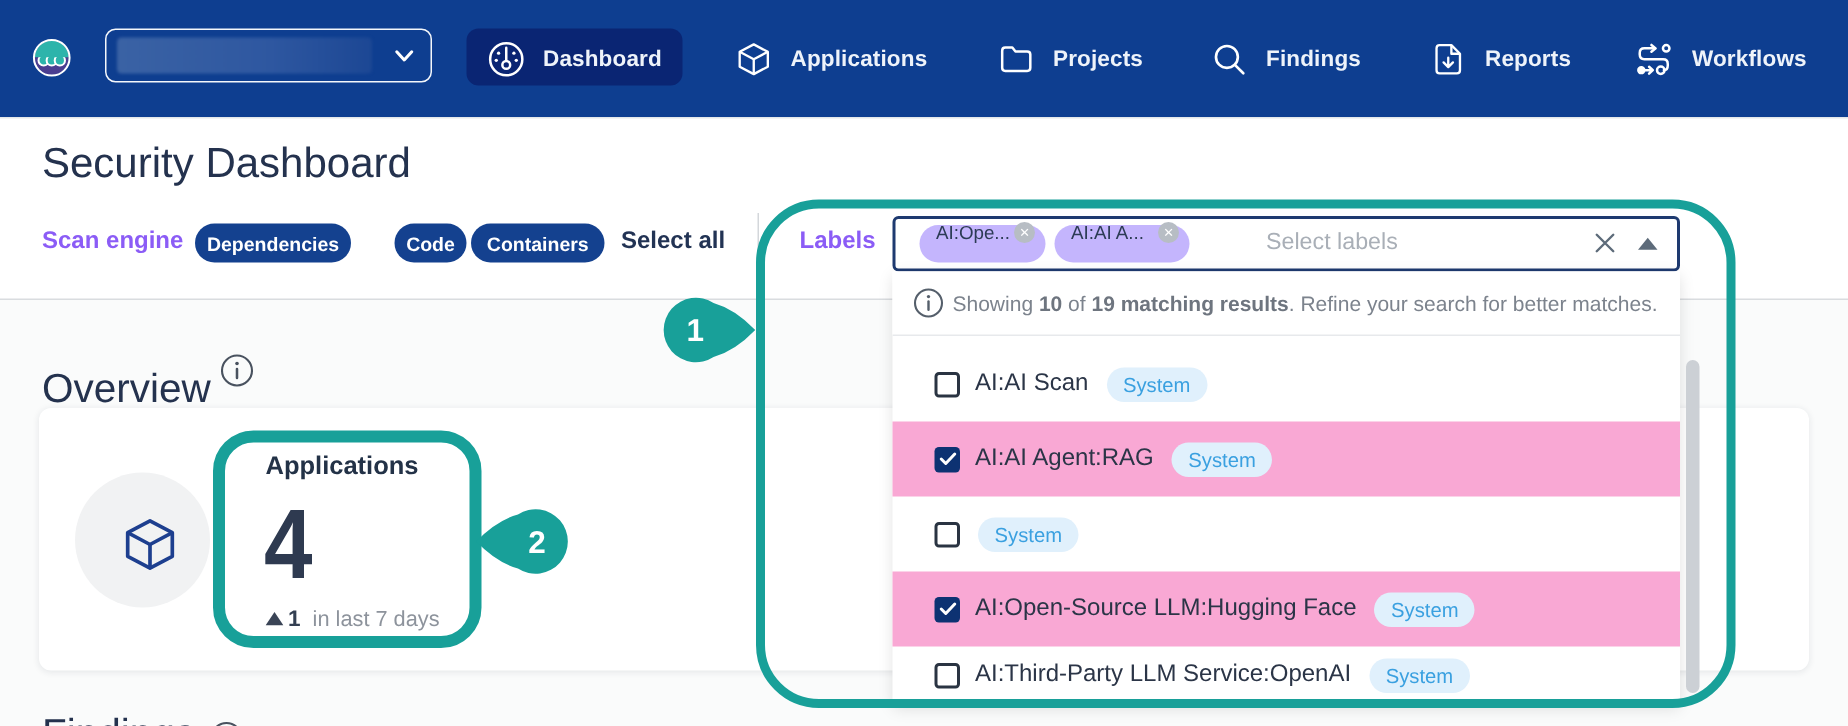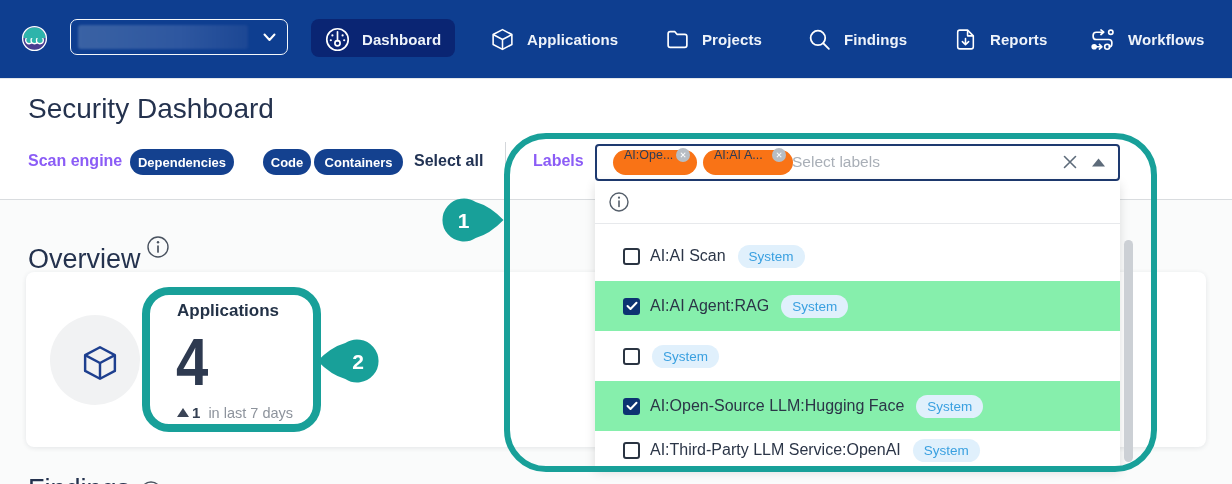--- a/index.html
+++ b/index.html
@@ -14,31 +14,31 @@
   .navitem svg { margin-right:12px; }
   #dashbtn { position:absolute; left:311px; top:19px; width:144px; height:38px; background:#0a2573; border-radius:8px; }
 
   
   .graylabel { color:#8b5cf6; font-size:16px; font-weight:700; }
   .pill { position:absolute; top:149px; height:26px; background:#14418f; color:#fff; border-radius:13px;
           font-size:13px; font-weight:700; display:flex; align-items:center; justify-content:center; }
 
   
   #field { left:595px; top:144px; width:525px; height:37px; background:#fff; border:2px solid #1e3a70; border-radius:4px; }
-  .chip { position:absolute; top:150px; height:25px; background:#f97316; border-radius:13px; display:flex;
+  .chip { position:absolute; top:150px; height:25px; background:#c4b5fd; border-radius:13px; display:flex;
           align-items:center; padding:0 7px 16px 11px; font-size:12.5px; color:#2c3b55; font-weight:400; }
   .chipx { width:14px; height:14px; border-radius:50%; background:#b7bdc4; color:#fff; font-size:8.5px;
            display:flex; align-items:center; justify-content:center; margin-left:auto; font-weight:400; flex:0 0 auto; }
 
   
   #panel { left:595px; top:181px; width:525px; height:288px; background:#fff; box-shadow:0 3px 10px rgba(0,0,0,0.13); z-index:5; }
   #inforow { left:595px; top:181px; width:525px; height:43px; background:#fff; border-bottom:1px solid #e7e9ec;
              display:flex; align-items:center; color:#7c838d; font-size:14px; z-index:6; white-space:nowrap; overflow:hidden; }
   .row { position:absolute; left:595px; width:525px; height:50px; display:flex; align-items:center; z-index:6; white-space:nowrap; }
-  .row.blue { background:#86efac; }
+  .row.blue { background:#f9a8d4; }
   .cb { width:17px; height:17px; border-radius:3px; margin-left:28px; }
   .cb.off { background:#fff; border:2px solid #2a3442; }
   .cb.on { background:#0d3272; display:flex; align-items:center; justify-content:center; }
   .rowtext { margin-left:10px; font-size:16px; color:#2b3547; }
   .syspill { margin-left:12px; height:23px; border-radius:12px; background:#e0f0fc; color:#3aa0e0;
              font-size:13.5px; display:flex; align-items:center; padding:0 11px; }
 
   
   .tealbox { position:absolute; border:6px solid #18a099; background:transparent; z-index:10; }
 </style>
@@ -142,35 +142,36 @@
 
 <div class="abs" style="left:0;top:199px;width:1232px;height:1px;background:#d9dcdf;"></div>
 
 <div class="abs" style="left:0;top:78px;width:1232px;height:1px;background:#e4e7ea;"></div>
 
 <div class="abs" style="left:0;top:200px;width:1232px;height:284px;background:#fafbfb;z-index:-1;"></div>
 
 <div class="abs" id="field"></div>
 <div class="chip" style="left:613px;width:84px;">AI:Ope...<span class="chipx">✕</span></div>
 <div class="chip" style="left:703px;width:90px;">AI:AI A...<span class="chipx">✕</span></div>
-<div class="abs" style="left:792px;top:153px;font-size:15.5px;color:#a9afb7;">Select labels</div>
+<div class="abs" style="left:844px;top:153px;font-size:15.5px;color:#a9afb7;">Select labels</div>
 <svg class="abs" style="left:1063px;top:155px" width="14" height="14" viewBox="0 0 14 14">
   <path d="M1.5 1.5 L12.5 12.5 M12.5 1.5 L1.5 12.5" stroke="#5d6b7a" stroke-width="1.6" stroke-linecap="round"></path>
 </svg>
 <svg class="abs" style="left:1091px;top:158px" width="15" height="9" viewBox="0 0 15 9">
   <path d="M7.5 0.5 L14 8.5 L1 8.5 Z" fill="#5d6b7a"></path>
 </svg>
 
 <div class="abs" id="panel"></div>
 <div class="abs" id="inforow">
   <svg style="margin-left:14px;flex:0 0 auto" width="20" height="20" viewBox="0 0 20 20" fill="none">
     <circle cx="10" cy="10" r="9" stroke="#555f6b" stroke-width="1.4"></circle>
     <line x1="10" y1="9" x2="10" y2="14.5" stroke="#555f6b" stroke-width="1.6" stroke-linecap="round"></line>
     <circle cx="10" cy="5.7" r="1.1" fill="#555f6b"></circle>
   </svg>
+  <span style="margin-left:6px">Showing&nbsp;<b style="color:#6e757f">10</b>&nbsp;of&nbsp;<b style="color:#6e757f">19 matching results</b>.&nbsp;Refine your search for better matches.</span>
 </div>
 
 <div class="row" style="top:231px;">
   <div class="cb off"></div>
     <span class="rowtext">AI:AI Scan</span>
     <span class="syspill">System</span>
 </div>
 <div class="row blue" style="top:281px;">
   <div class="cb on">
       <svg width="12" height="10" viewBox="0 0 12 10">

